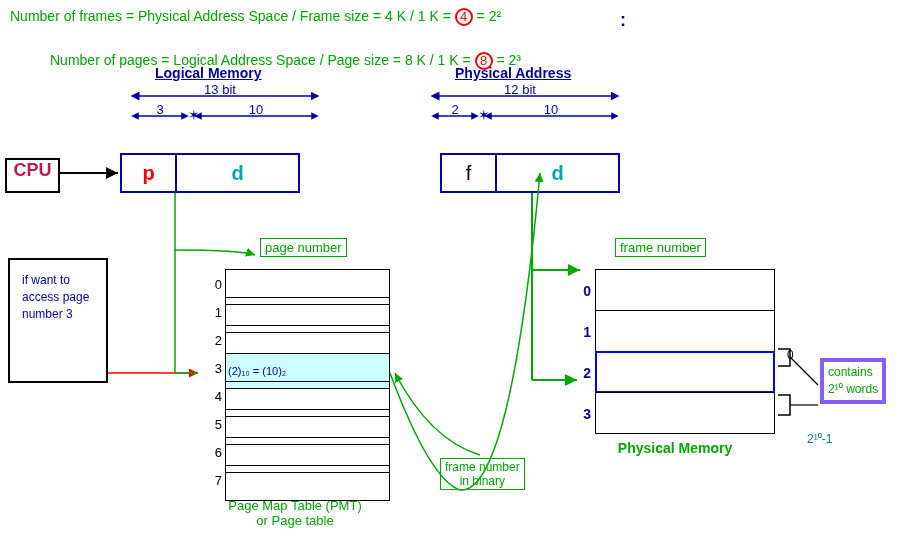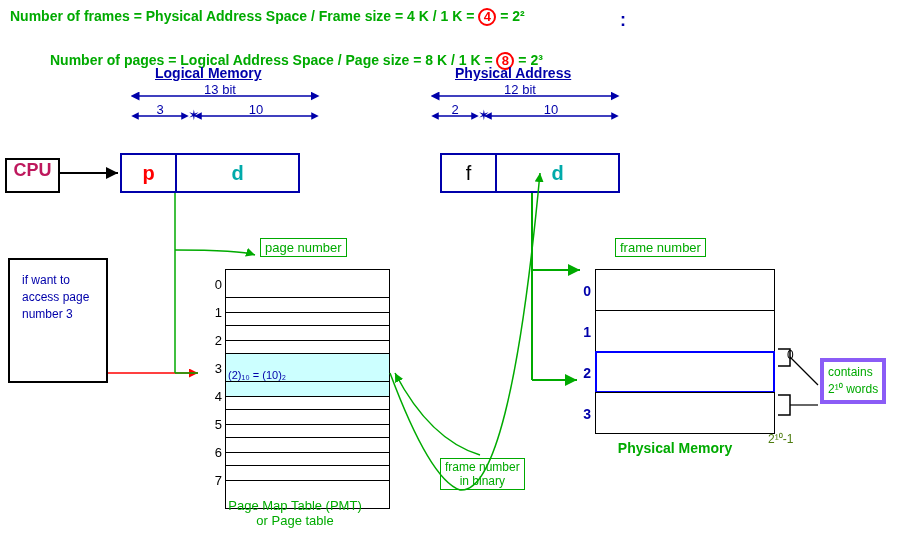--- a/index.html
+++ b/index.html
@@ -14,21 +14,21 @@
     .diagram-container {
       position: relative;
       width: 918px;
       height: 533px;
     }
     
     .eq1, .eq2 {
       position: absolute;
       color: #0a0;
       font-size: 14px;
-      font-weight: bold;
+      font-weight: normal;
     }
     .eq1 { top: 8px; left: 10px; }
     .eq2 { top: 28px; left: 10px; margin-top: 24px; }
     .circled {
       display: inline-block;
       border: 2px solid red;
       border-radius: 50%;
       width: 18px;
       height: 18px;
       line-height: 14px;
@@ -223,21 +223,21 @@
       display: flex;
       align-items: center;
       justify-content: flex-end;
       padding-right: 3px;
       font-size: 13px;
       color: #000;
     }
     .pmt-cell {
       flex: 1;
       border: 1.5px solid #000;
-      height: 44px;
+      height: 36px;
       margin-top: -1px;
     }
     .pmt-cell-highlight {
       background: #cff;
     }
     .pmt-cell-content {
       font-size: 11px;
       color: #00a;
       padding: 2px;
       display: flex;
@@ -291,22 +291,22 @@
       font-size: 12px;
       line-height: 1.4;
       border: 4px solid #8b5cf6;
       padding: 2px 4px;
     }
 
     
     .pow-label {
       position: absolute;
       top: 430px;
-      left: 768px;
-      color: #4d7c0f;
+      left: 807px;
+      color: #0f766e;
       font-size: 12px;
     }
     .pow-label-0 {
       position: absolute;
       top: 348px;
       left: 787px;
       color: #000;
       font-size: 12px;
     }
 

